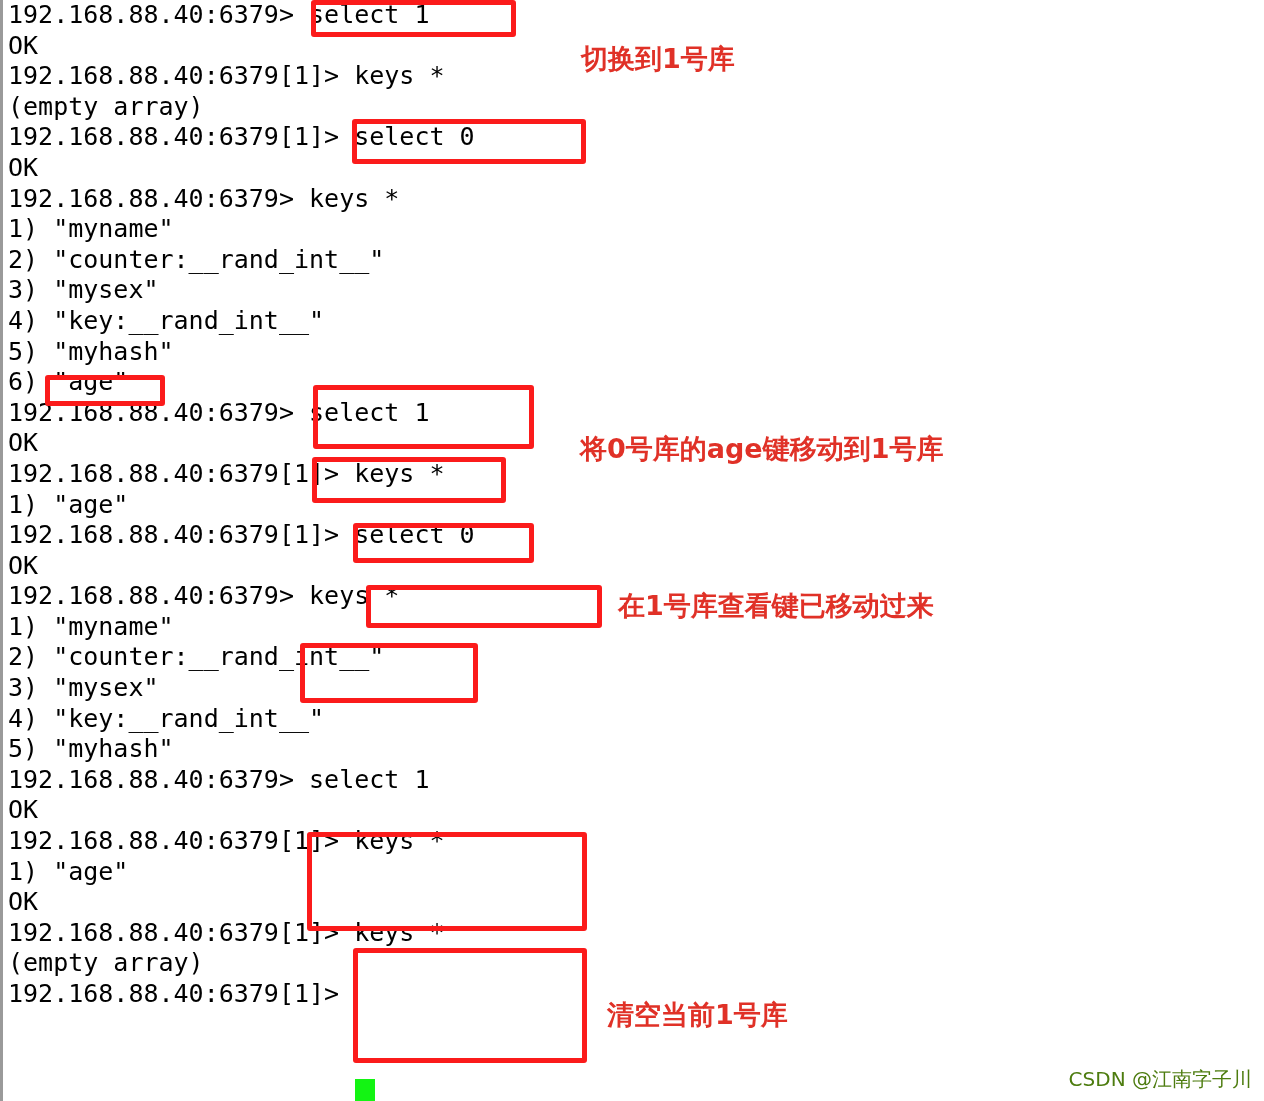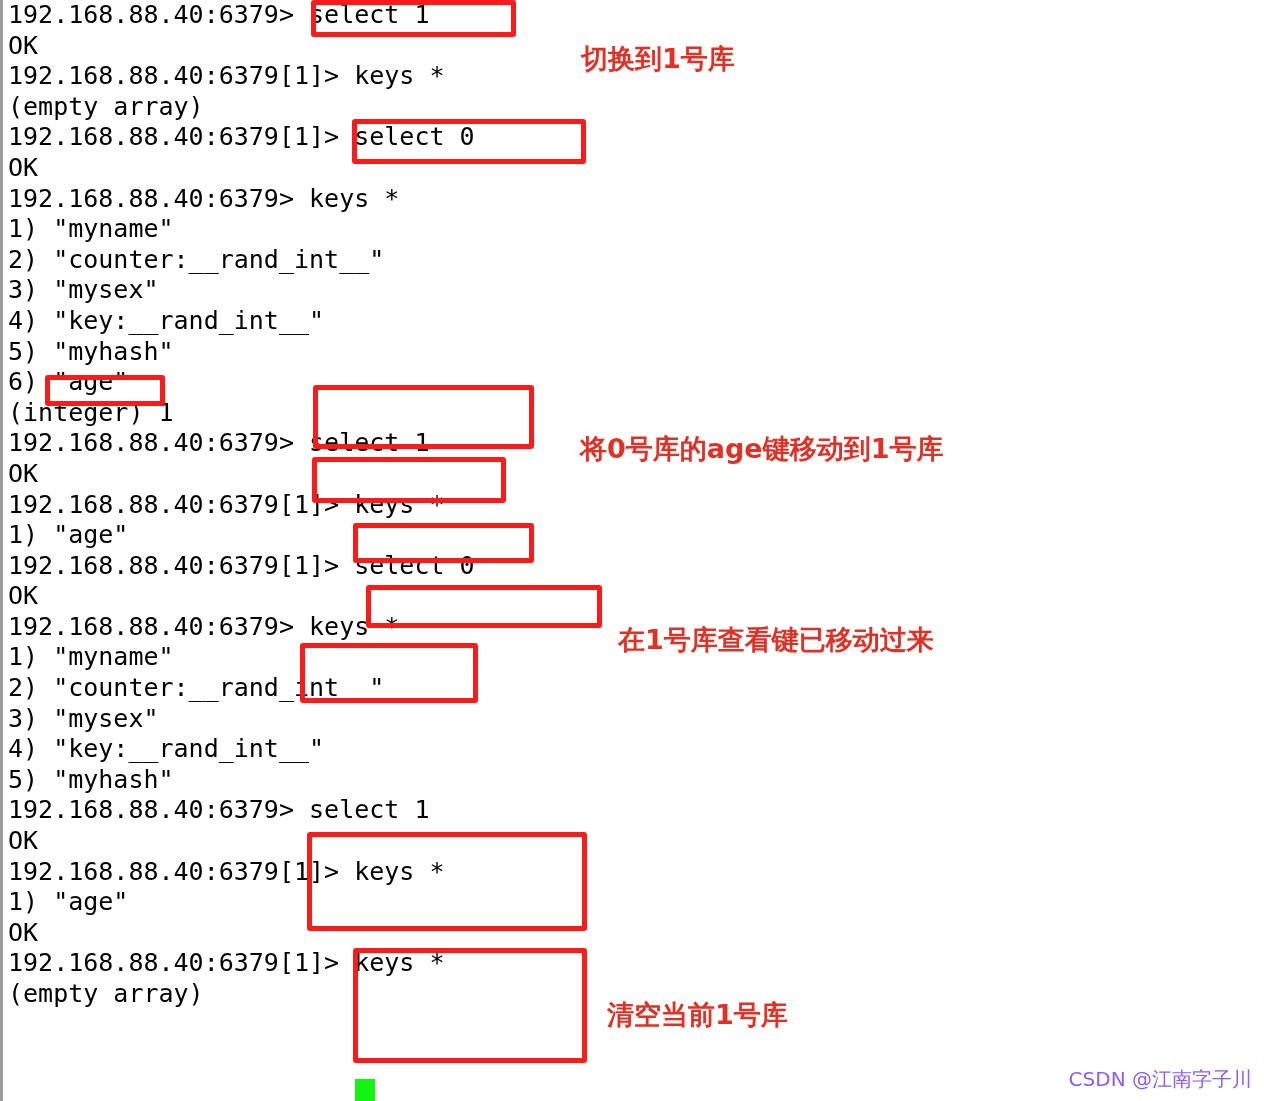--- a/index.html
+++ b/index.html
@@ -61,21 +61,21 @@
     text-align: right;
   }
   
   #cursor-block {
     position: absolute;
     background: #13f413;
   }
   
   #watermark {
     position: absolute;
-    color: #8b5cf6;
+    color: #4d7c0f;
     font-family: "DejaVu Sans", "Liberation Sans", sans-serif;
     font-size: 20px;
     white-space: nowrap;
     right: 12px;
     bottom: 8px;
   }
 </style>
 </head>
 <body>
 
@@ -90,59 +90,59 @@
       <div class="term-line">(empty array)</div>
       <div class="term-line">192.168.88.40:6379[1]&gt; select 0</div>
       <div class="term-line">OK</div>
       <div class="term-line">192.168.88.40:6379&gt; keys *</div>
       <div class="term-line">1) "myname"</div>
       <div class="term-line">2) "counter:__rand_int__"</div>
       <div class="term-line">3) "mysex"</div>
       <div class="term-line">4) "key:__rand_int__"</div>
       <div class="term-line">5) "myhash"</div>
       <div class="term-line">6) "age"</div>
-      <div class="term-line">(integer) 1</div>
       <div class="term-line">192.168.88.40:6379&gt; select 1</div>
       <div class="term-line">OK</div>
       <div class="term-line">192.168.88.40:6379[1]&gt; keys *</div>
       <div class="term-line">1) "age"</div>
       <div class="term-line">192.168.88.40:6379[1]&gt; select 0</div>
       <div class="term-line">OK</div>
       <div class="term-line">192.168.88.40:6379&gt; keys *</div>
       <div class="term-line">1) "myname"</div>
       <div class="term-line">2) "counter:__rand_int__"</div>
       <div class="term-line">3) "mysex"</div>
       <div class="term-line">4) "key:__rand_int__"</div>
       <div class="term-line">5) "myhash"</div>
       <div class="term-line">192.168.88.40:6379&gt; select 1</div>
       <div class="term-line">OK</div>
       <div class="term-line">192.168.88.40:6379[1]&gt; keys *</div>
       <div class="term-line">1) "age"</div>
       <div class="term-line">OK</div>
       <div class="term-line">192.168.88.40:6379[1]&gt; keys *</div>
       <div class="term-line">(empty array)</div>
+      <div class="term-line">192.168.88.40:6379[1]&gt; </div>
     </div>
 
   <div id="highlight-layer">
       <div class="hl-box" style="left: 311px; top: 0px; width: 205px; height: 37px;"></div>
       <div class="hl-box" style="left: 352px; top: 119px; width: 234px; height: 45px;"></div>
       <div class="hl-box" style="left: 45px; top: 375px; width: 120px; height: 31px;"></div>
       <div class="hl-box" style="left: 313px; top: 385px; width: 221px; height: 64px;"></div>
       <div class="hl-box" style="left: 312px; top: 457px; width: 194px; height: 46px;"></div>
       <div class="hl-box" style="left: 353px; top: 523px; width: 181px; height: 40px;"></div>
       <div class="hl-box" style="left: 366px; top: 585px; width: 236px; height: 43px;"></div>
       <div class="hl-box" style="left: 300px; top: 643px; width: 178px; height: 60px;"></div>
       <div class="hl-box" style="left: 307px; top: 832px; width: 280px; height: 99px;"></div>
       <div class="hl-box" style="left: 353px; top: 948px; width: 234px; height: 115px;"></div>
     </div>
 
   <div id="annotation-layer">
       <div class="annot" style="left: 581px; top: 45px;">切换到1号库</div>
       <div class="annot" style="left: 580px; top: 435px;">将0号库的age键移动到1号库</div>
-      <div class="annot" style="left: 618px; top: 626px;">在1号库查看键已移动过来</div>
+      <div class="annot" style="left: 618px; top: 592px;">在1号库查看键已移动过来</div>
       <div class="annot" style="left: 607px; top: 1001px;">清空当前1号库</div>
     </div>
 
   <div id="cursor-block" style="left: 355px; top: 1079px; width: 20px; height: 22px; background: rgb(19, 244, 19);"></div>
 
   <div id="watermark">CSDN @江南字子川</div>
 
 </div>
 
 </body></html>

